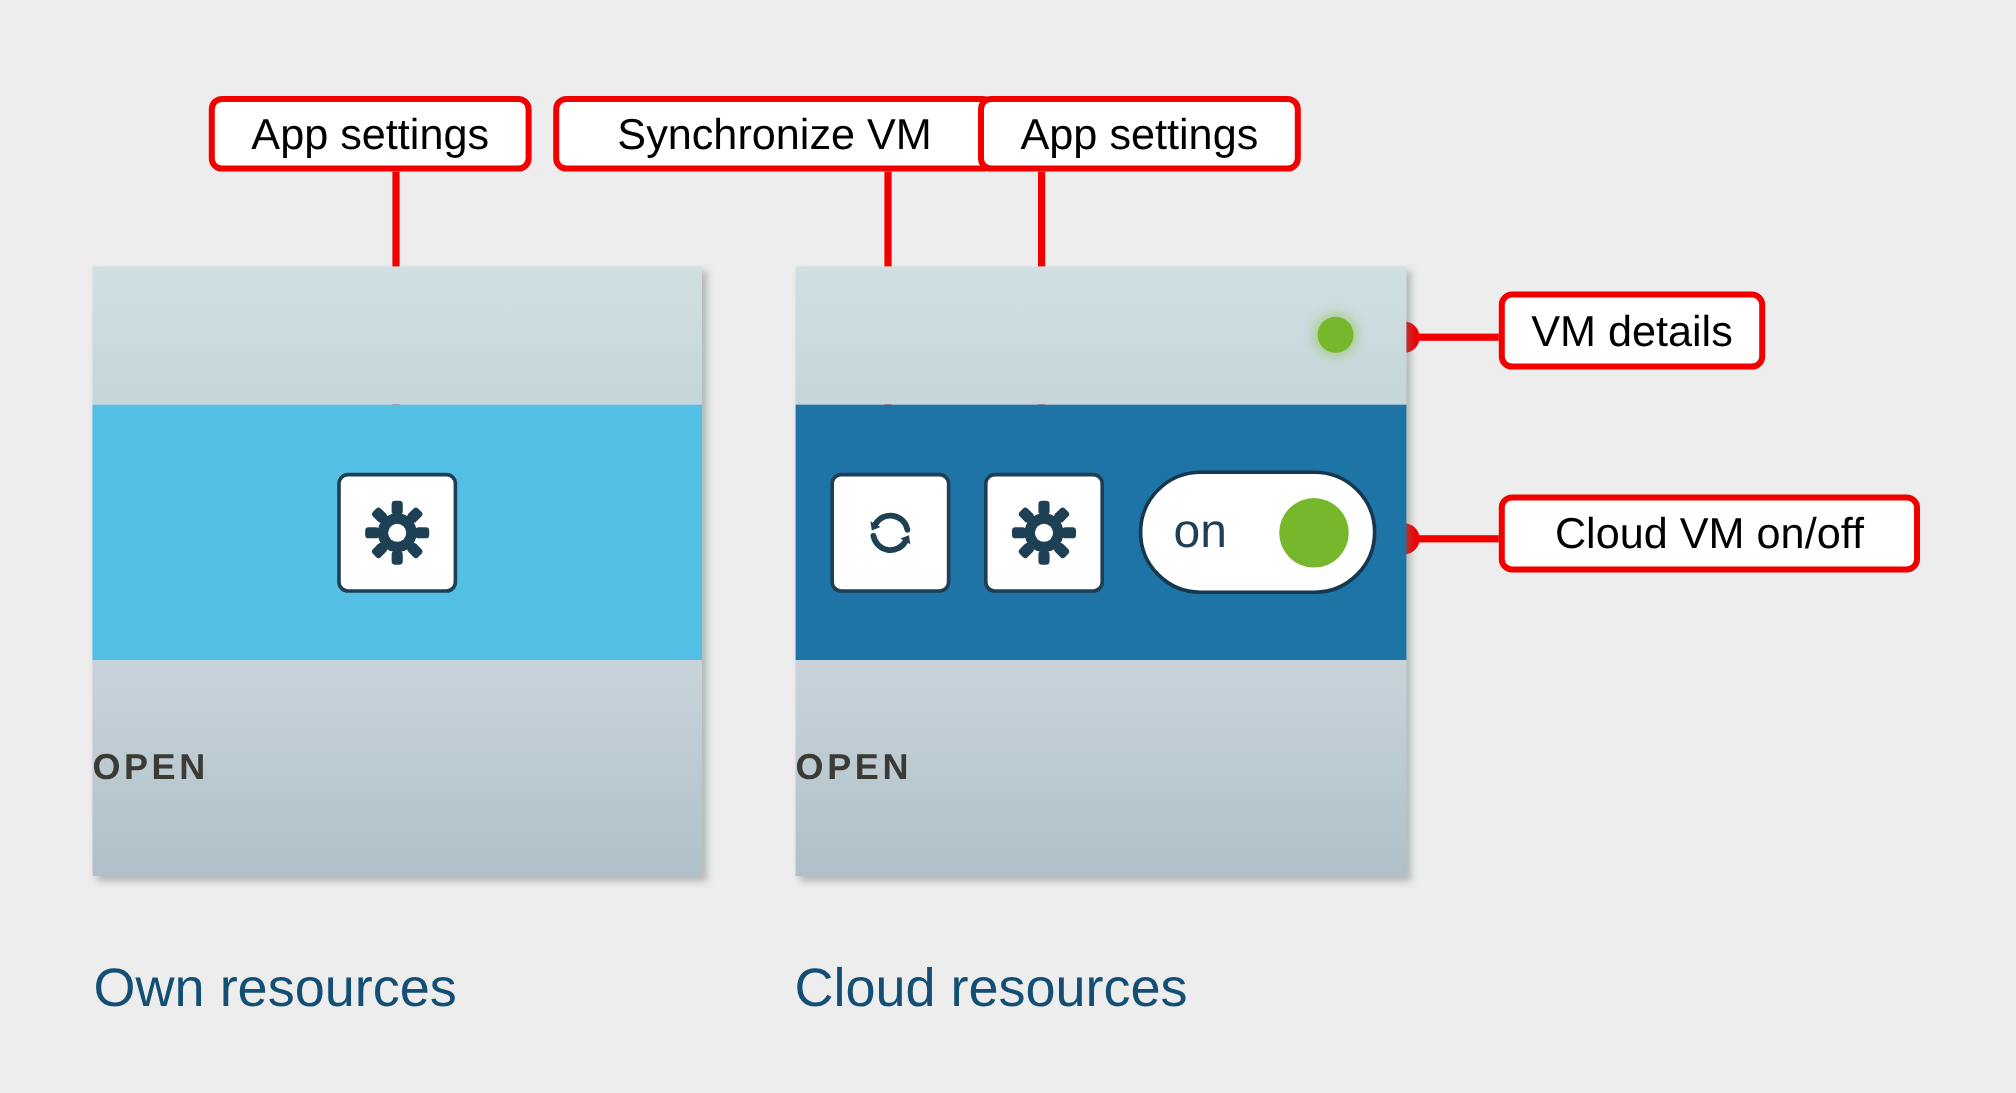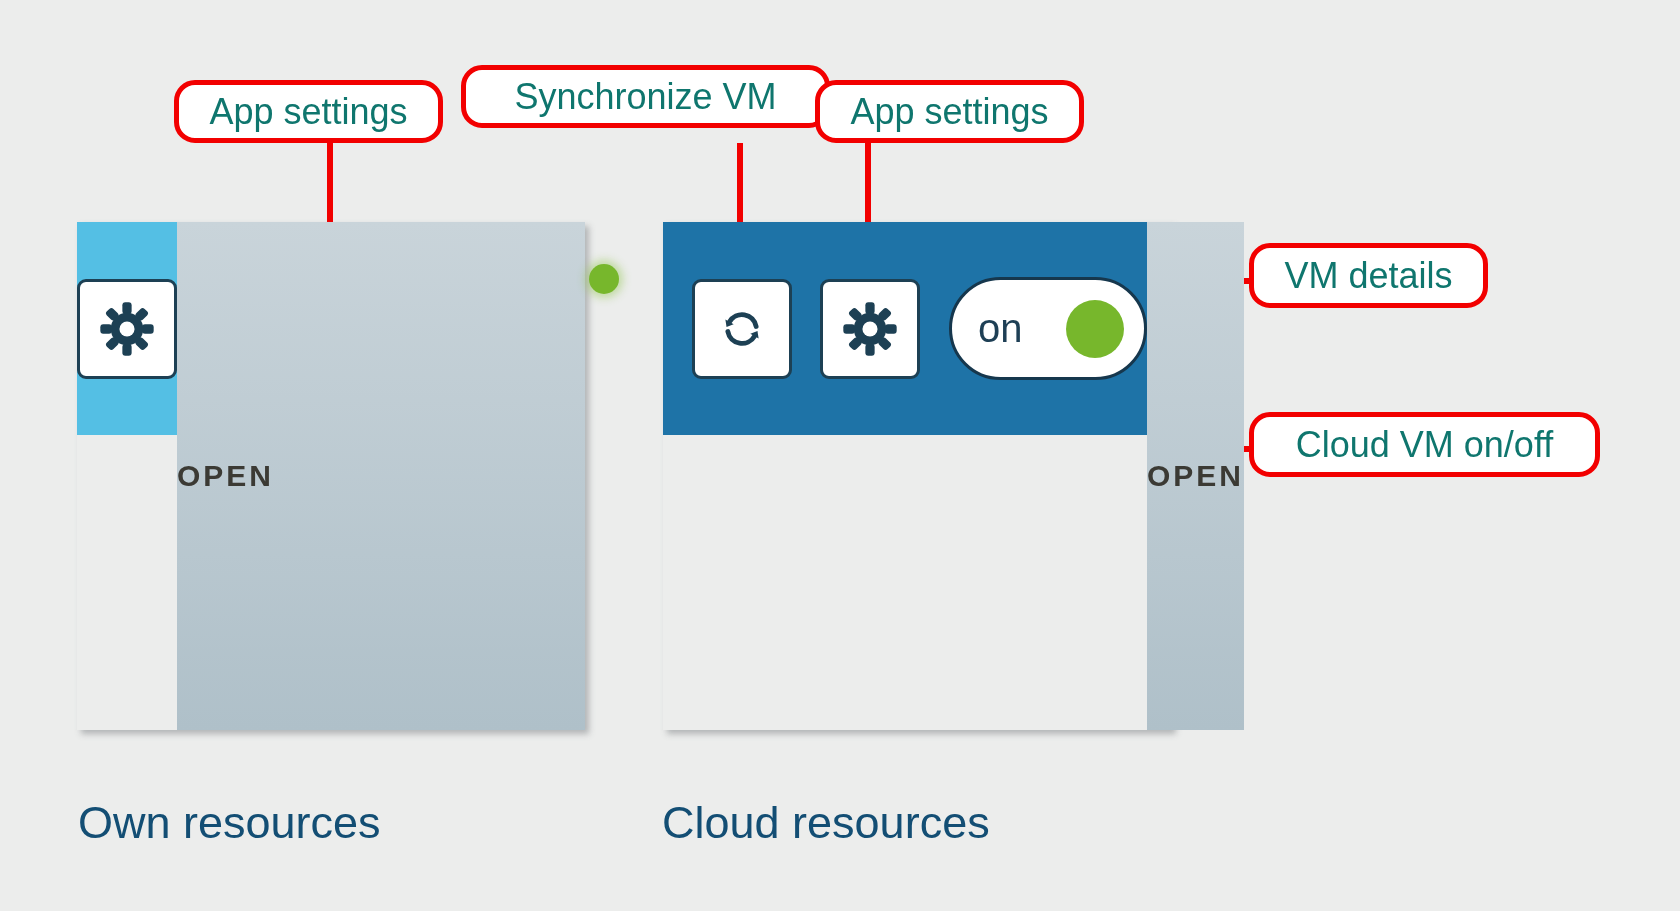--- a/index.html
+++ b/index.html
@@ -4,31 +4,31 @@
 <style>
   html,body{margin:0;padding:0;background:#ECEDEC;}
   .canvas{
     position:relative;width:1680px;height:911px;overflow:hidden;
     background:#ECEDEC;
     font-family:"Liberation Sans",sans-serif;
   }
   
   .callout{
     position:absolute;box-sizing:border-box;
-    background:#ffffff;border:5px solid #F20000;border-radius:21px;
+    background:#ffffff;border:5px solid #F20000;border-radius:11px;
     display:flex;align-items:center;justify-content:center;
-    font-size:36px;color:#0f766e;white-space:nowrap;text-align:right;
+    font-size:36px;color:#000000;white-space:nowrap;text-align:right;
   }
   .vline{position:absolute;width:6px;background:#F20000;}
   .hline{position:absolute;height:6px;background:#F20000;}
   .dot{position:absolute;width:26px;height:26px;border-radius:50%;background:#F20000;}
   
   .card{
     position:absolute;top:222px;width:508px;height:508px;
-    display:flex;flex-direction:row;
+    display:flex;flex-direction:column;
     box-shadow:4px 4px 6px rgba(110,115,120,.45);
   }
   .card-header{
     position:relative;height:115px;flex:none;
     background:linear-gradient(#D0DFE2,#C5D6DA);
   }
   .card-band{
     height:213px;flex:none;display:flex;align-items:center;
   }
   .band-own{background:#54BFE4;justify-content:center;}
@@ -79,27 +79,27 @@
 
   <div class="dot" style="left:317px;top:356px;"></div>
   <div class="dot" style="left:727px;top:357px;"></div>
   <div class="dot" style="left:855px;top:357px;"></div>
   <div class="dot" style="left:1157px;top:268px;"></div>
   <div class="dot" style="left:1157px;top:436px;"></div>
 
   <div class="callout" style="left:174px;top:80px;width:269px;height:63px;">
     <span>App settings</span>
   </div>
-  <div class="callout" style="left:461px;top:65px;width:369px;height:63px;">
+  <div class="callout" style="left:461px;top:80px;width:369px;height:63px;">
     <span>Synchronize VM</span>
   </div>
   <div class="callout" style="left:815px;top:80px;width:269px;height:63px;">
     <span>App settings</span>
   </div>
-  <div class="callout" style="left:1249px;top:243px;width:239px;height:65px;">
+  <div class="callout" style="left:1249px;top:243px;width:222px;height:65px;">
     <span>VM details</span>
   </div>
   <div class="callout" style="left:1249px;top:412px;width:351px;height:65px;">
     <span>Cloud VM on/off</span>
   </div>
 
   <div class="card" style="left:77px;width:508px;">
     <div class="card-header"></div>
     <div class="card-band band-own">
       <button class="icon-btn">

